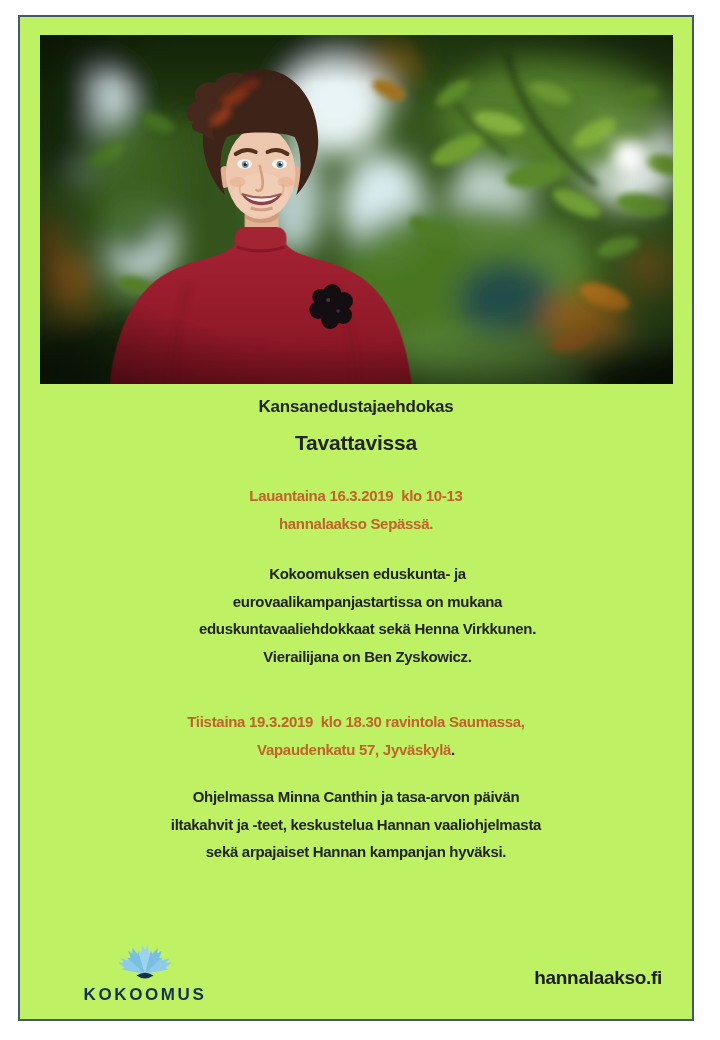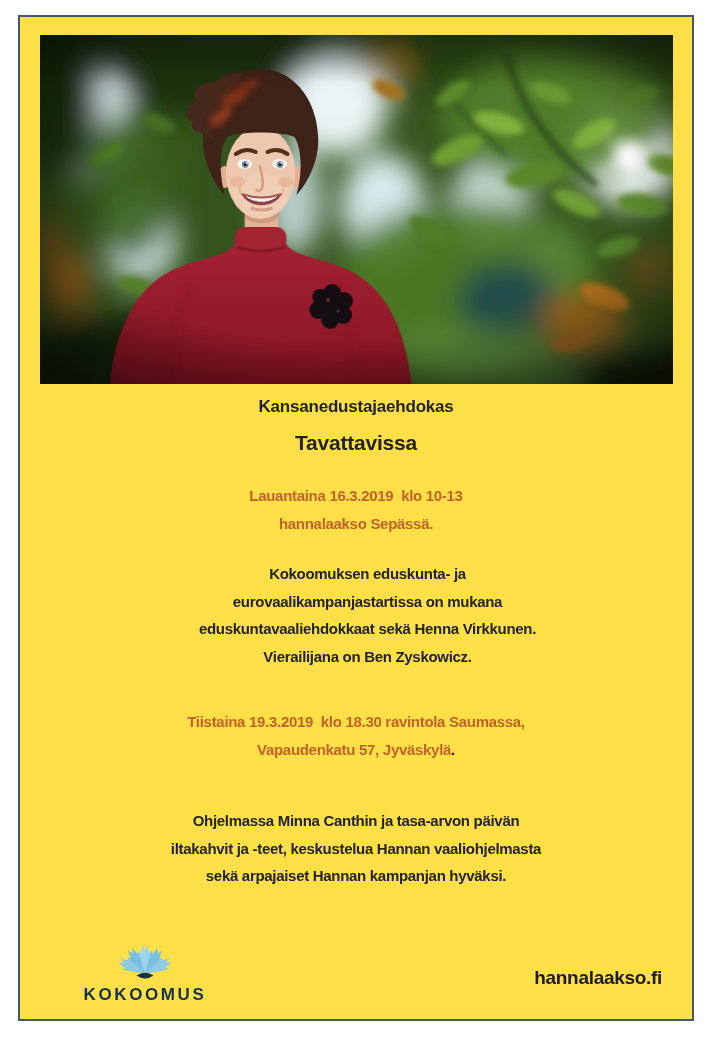--- a/index.html
+++ b/index.html
@@ -1,32 +1,32 @@
 <!DOCTYPE html>
 <html><head>
 <meta charset="utf-8">
 <style>
   html,body{margin:0;padding:0;background:#ffffff;}
   body{width:720px;height:1040px;position:relative;font-family:"Liberation Sans",sans-serif;}
-  .flyer{position:absolute;left:18px;top:15px;width:672px;height:1002px;border:2px solid #44596d;background:#fde047;overflow:hidden;}
+  .flyer{position:absolute;left:18px;top:15px;width:672px;height:1002px;border:2px solid #44596d;background:#bef264;overflow:hidden;}
   .photo{margin:18px auto 0 20px;width:633px;height:349px;position:relative;background:#2e4a18;overflow:hidden;}
   .photo svg{display:block;width:100%;height:100%;}
   .text-col{text-align:center;color:#232323;}
   .kicker{margin-top:13px;font-size:17px;font-weight:bold;letter-spacing:-0.2px;}
   .name{margin-top:2px;font-size:39px;line-height:1.15;font-weight:bold;font-style:italic;
         font-family:"DejaVu Serif",serif;color:#c2622a;letter-spacing:0.5px;}
   .tagline{margin-top:14px;font-size:21px;font-weight:bold;letter-spacing:-0.2px;}
   .para{font-weight:bold;font-size:15px;line-height:27.5px;letter-spacing:-0.3px;}
   .para .line{white-space:pre;}
   .orange{color:#c2622a;}
   .dark{color:#232323;}
   .event1{margin-top:27px;}
   .body1{margin-top:23px;padding-left:23px;}
   .event2{margin-top:38px;}
-  .body2{margin-top:44px;}
+  .body2{margin-top:20px;}
   .footer-logo{position:absolute;left:55px;bottom:14px;width:140px;text-align:center;}
   .footer-logo svg{display:block;margin:0 auto;}
   .logo-word{margin-top:3px;font-size:17px;font-weight:bold;letter-spacing:2.6px;color:#16324a;}
   .site-url{position:absolute;right:30px;bottom:30px;font-size:19px;font-weight:bold;color:#1c1c1c;letter-spacing:-0.3px;}
 </style>
 </head>
 <body>
 
 <div class="flyer">
 

